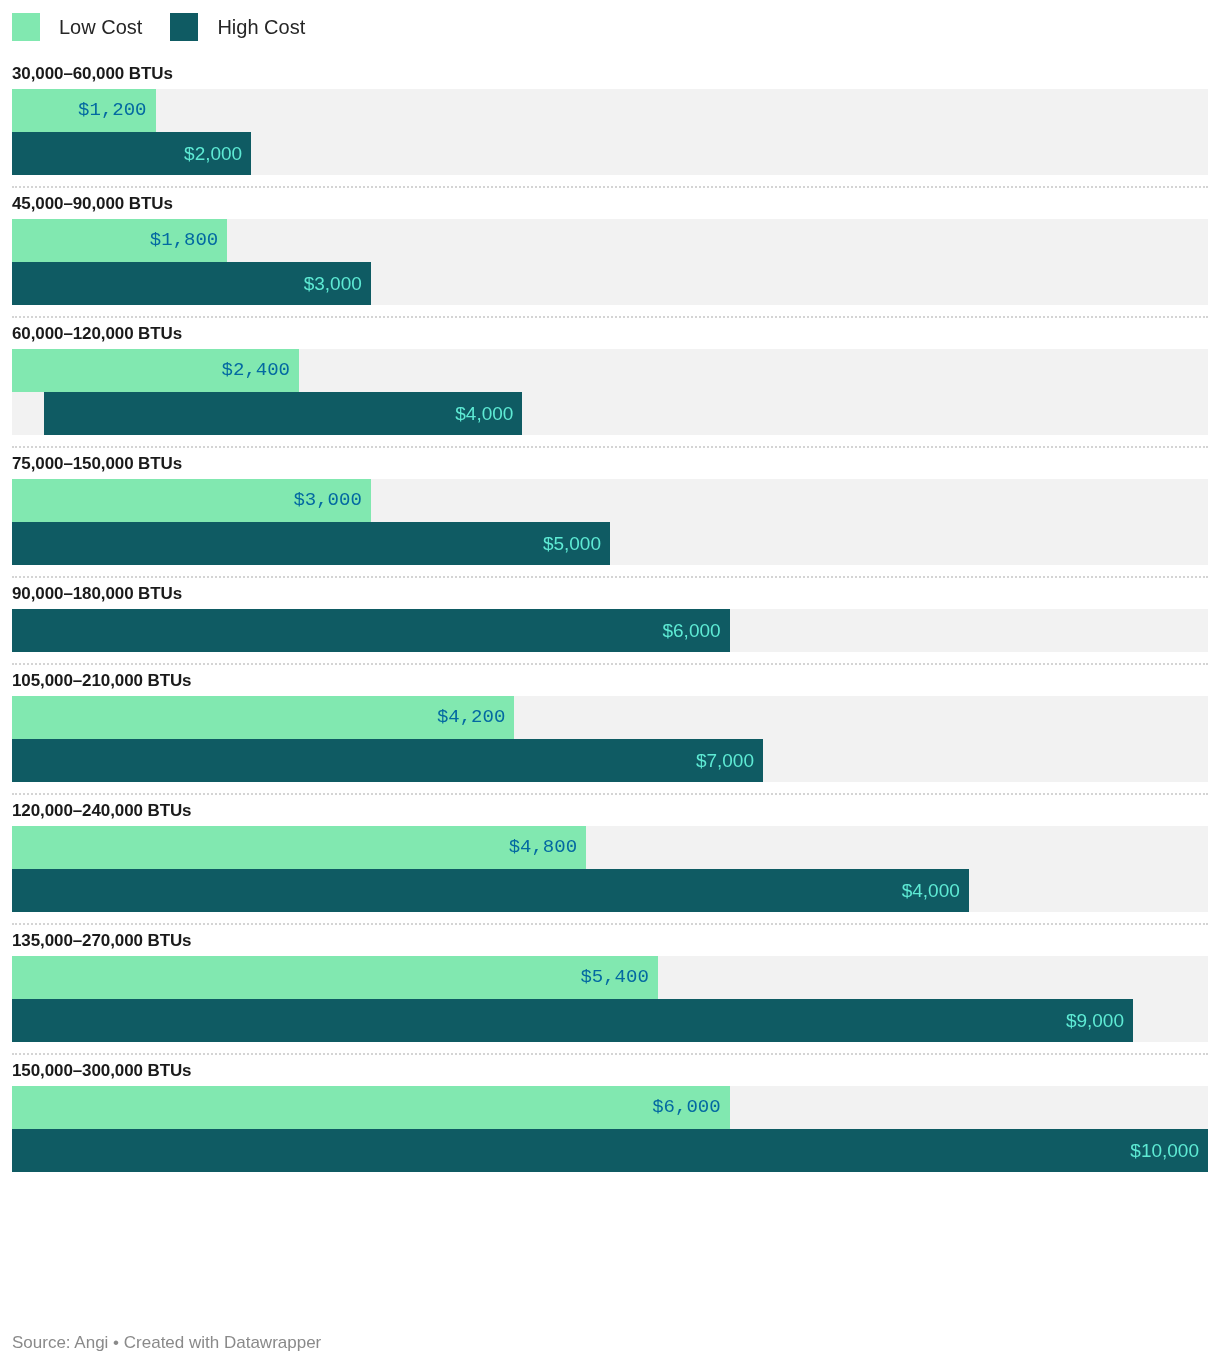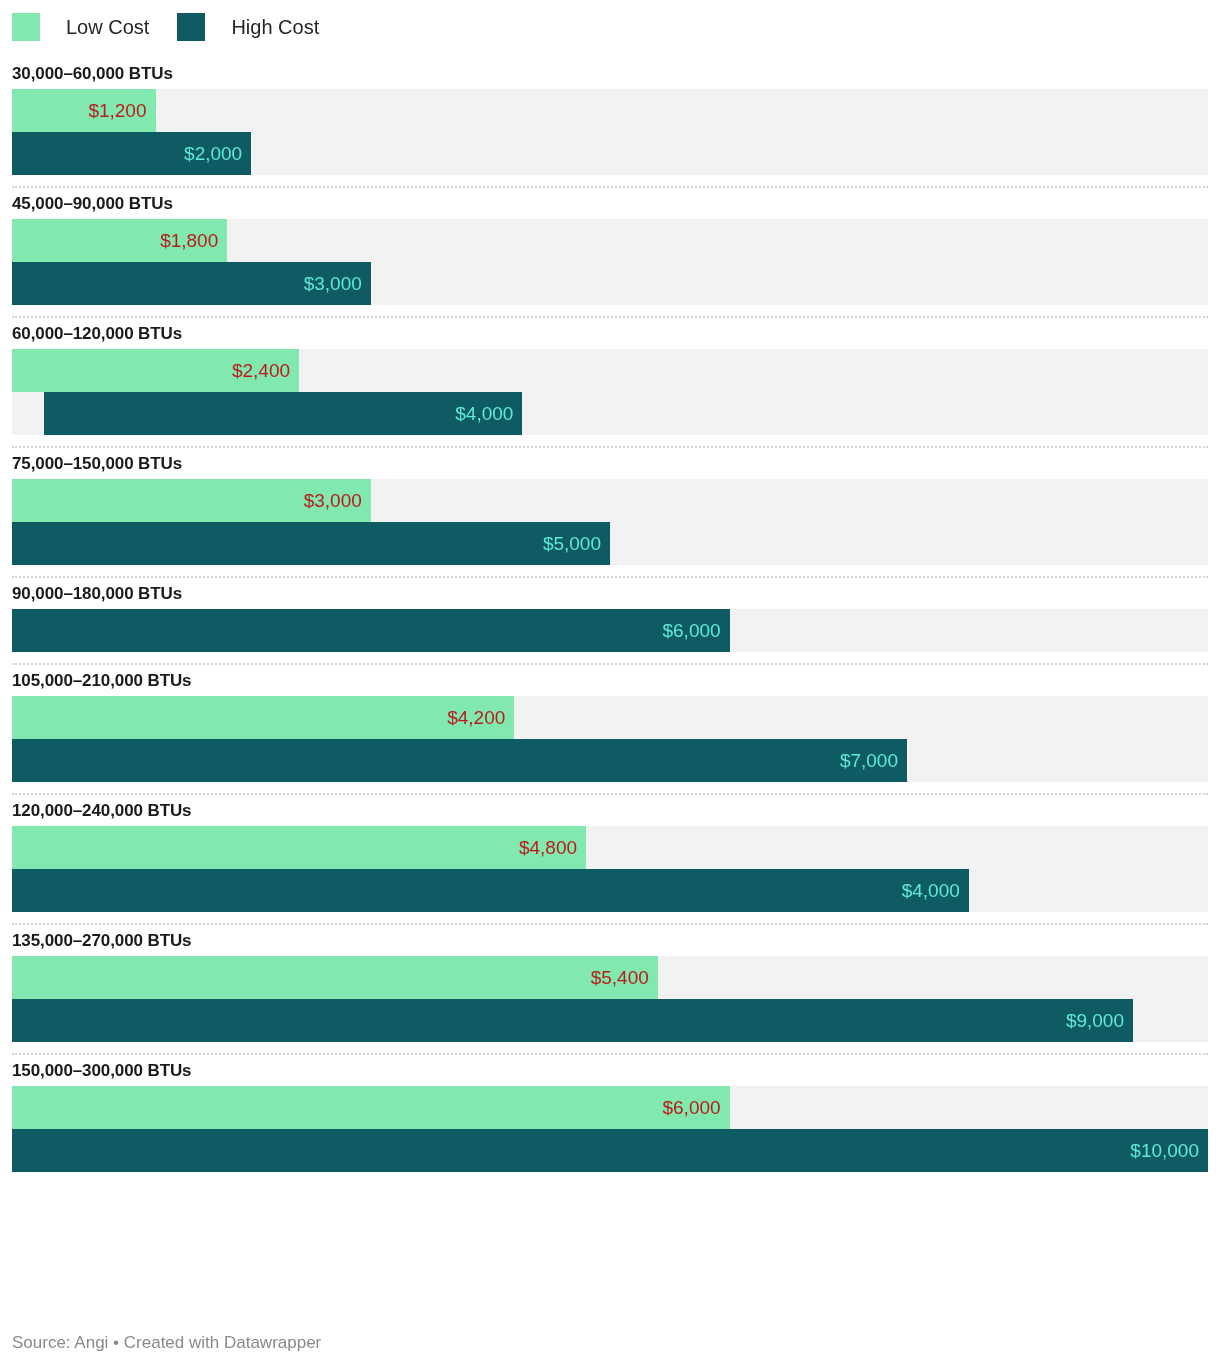--- a/index.html
+++ b/index.html
@@ -29,21 +29,21 @@
     left: 12px;
     top: 13px;
     display: flex;
     align-items: center;
     gap: 28px;
     height: 28px;
   }
   .legend-item {
     display: flex;
     align-items: center;
-    gap: 26px;
+    gap: 19px;
   }
   .legend-swatch {
     width: 28px;
     height: 28px;
     display: block;
   }
   .legend-label {
     font-size: 20px;
     line-height: 28px;
     color: #262626;
@@ -97,21 +97,22 @@
   }
   .bar-fill.high {
     background: #0f5b63;
   }
   .bar-value {
     font-size: 19px;
     line-height: 1;
     white-space: nowrap;
   }
   .bar-fill.low .bar-value {
-    color: #b91c1c;
+    color: #0369a1;
+    font-family: Liberation Mono, monospace;
   }
   .bar-fill.high .bar-value {
     color: #5eead4;
   }
   .separator {
     height: 0;
     border-top: 2px dotted #d4d4d4;
     margin: 11px 12px 0 12px;
   }
 
@@ -219,21 +220,21 @@
       <div class="separator"></div>
       <div class="group">
         <div class="group-label">105,000–210,000 BTUs</div>
         <div class="bars">
           <div class="bar-row">
             <div class="bar-fill low" title="105,000–210,000 BTUs — Low Cost: $4,200" style="width: 502.32px;">
               <span class="bar-value">$4,200</span>
             </div>
           </div>
           <div class="bar-row">
-            <div class="bar-fill high" title="105,000–210,000 BTUs — High Cost: $7,000" style="width: 895px;">
+            <div class="bar-fill high" title="105,000–210,000 BTUs — High Cost: $7,000" style="width: 751px;">
               <span class="bar-value">$7,000</span>
             </div>
           </div>
         </div>
       </div>
       <div class="separator"></div>
       <div class="group">
         <div class="group-label">120,000–240,000 BTUs</div>
         <div class="bars">
           <div class="bar-row">

